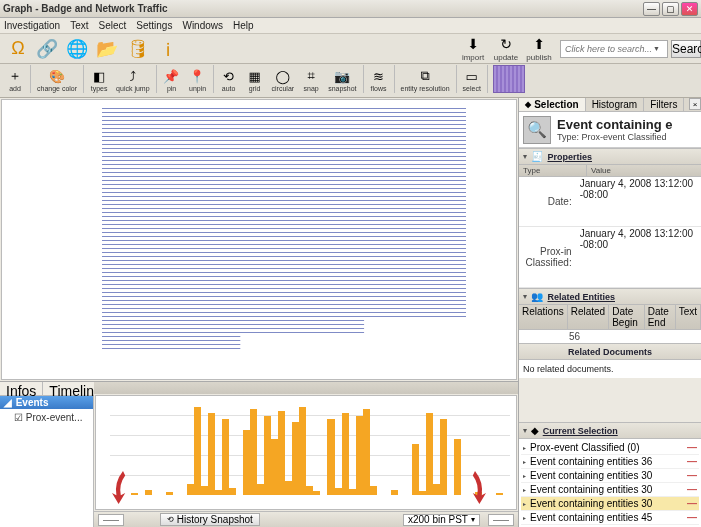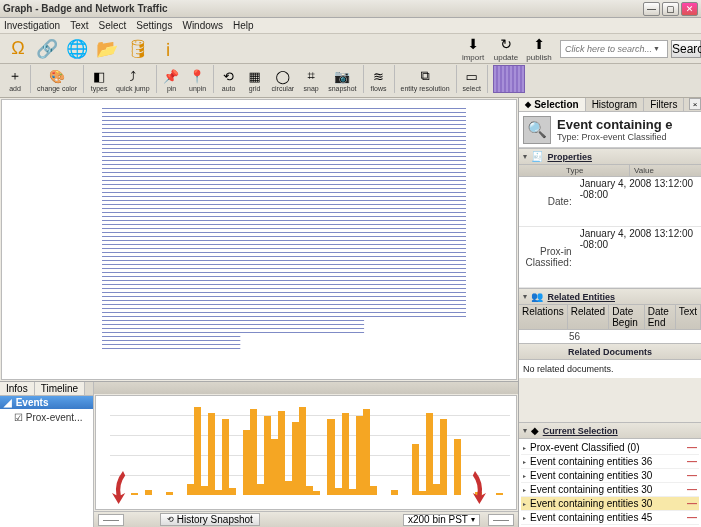--- a/index.html
+++ b/index.html
@@ -40,21 +40,21 @@
   .canvas { flex:1; background:#fff; border:1px solid #bbb; margin:1px; position:relative; overflow:hidden; }
   .dotgrid { position:absolute; top:8px; left:100px; right:50px; bottom:30px;
     background:repeating-linear-gradient(0deg,#2a3fa0 0,#2a3fa0 1px,transparent 1px,transparent 4px),
                repeating-linear-gradient(90deg,transparent 0,transparent 2px,#fff 2px,#fff 4px);
     clip-path: polygon(0 0,100% 0,100% 88%,72% 88%,72% 94%,38% 94%,38% 100%,0 100%);
     opacity:.6; }
 
   .bottom-pane { height:146px; display:flex; border-top:1px solid #aaa; }
   .bp-left { width:94px; display:flex; flex-direction:column; background:#e8e5dc; border-right:1px solid #bbb; }
   .bp-tabs { height:14px; display:flex; background:#dcd8ce; border-bottom:1px solid #bbb; }
-  .bp-tab { padding:1px 6px; font-size:10px; border-right:1px solid #bbb; background:#f0ede5; cursor:pointer; }
+  .bp-tab { padding:1px 6px; font-size:14px; border-right:1px solid #bbb; background:#f0ede5; cursor:pointer; }
   .ev-head { background:linear-gradient(#5aa0e8,#3a7bc8); color:#fff; font-size:9px; font-weight:bold; padding:1px 4px; display:flex;align-items:center; gap:4px; }
   .ev-tree { flex:1; background:#fff; padding:2px 4px; font-size:8px; color:#333; }
   .ev-tree .item { padding:1px 0 1px 10px; }
 
   .bp-right { flex:1; display:flex; flex-direction:column; background:#ece9e1; }
   .bp-topbar { height:12px; background:linear-gradient(#dad6cc,#cbc7bd); display:flex; align-items:center; padding:0 4px; font-size:7px; color:#666; }
   .bp-topbar .spacer { flex:1; }
   .chart { flex:1; background:#fff; border:1px solid #bbb; margin:1px; position:relative; overflow:hidden; }
   .chart-bg { position:absolute; inset:6px 6px 14px 14px; }
   .gridlines { position:absolute; inset:0; background:repeating-linear-gradient(0deg,transparent,transparent 19px,#e0e0e0 19px,#e0e0e0 20px); }
@@ -76,21 +76,21 @@
   .sel-ic { width:28px; height:28px; background:#ccc; border:1px solid #999; display:flex;align-items:center;justify-content:center;font-size:16px; }
   .sel-txt .t1 { font-size:13px; font-weight:bold; color:#222; }
   .sel-txt .t2 { font-size:9px; color:#444; }
 
   .section { border-top:1px solid #bbb; }
   .sec-head { background:linear-gradient(#e8e5dc,#d8d4ca); height:16px; display:flex; align-items:center; padding:0 4px; gap:4px; border-bottom:1px solid #bbb; }
   .sec-head .arr { font-size:8px; color:#555; }
   .sec-head .ic { font-size:10px; }
   .sec-head .ttl { font-weight:bold; text-decoration:underline; font-size:9px; color:#223; }
   .sec-body { background:#fff; font-size:8px; }
-  .prop-head { display:flex; background:linear-gradient(#d9d5cb,#cbc7bd); border-bottom:1px solid #bbb;justify-content:center; }
+  .prop-head { display:flex; background:linear-gradient(#d9d5cb,#cbc7bd); border-bottom:1px solid #bbb; }
   .prop-head span:first-child { width:68px; padding:1px 4px; border-right:1px solid #bbb; font-size:8px; color:#444; }
   .prop-head span:last-child { padding:1px 4px; font-size:8px; color:#444; }
   .prop-row { display:flex; border-bottom:1px solid #e5e5e5; }
   .prop-row .k { width:68px; text-align:right; padding:19px 4px; color:#444; }
   .prop-row .v { padding:1px 4px; color:#222; }
 
   .rel-head { display:flex; background:linear-gradient(#d9d5cb,#cbc7bd); border-bottom:1px solid #bbb; font-size:7px; }
   .rel-head span { padding:1px 3px; border-right:1px solid #bbb; }
   .rel-row { padding:1px 6px; color:#444; }
   .rel-num { padding:1px 50px; color:#444; }

